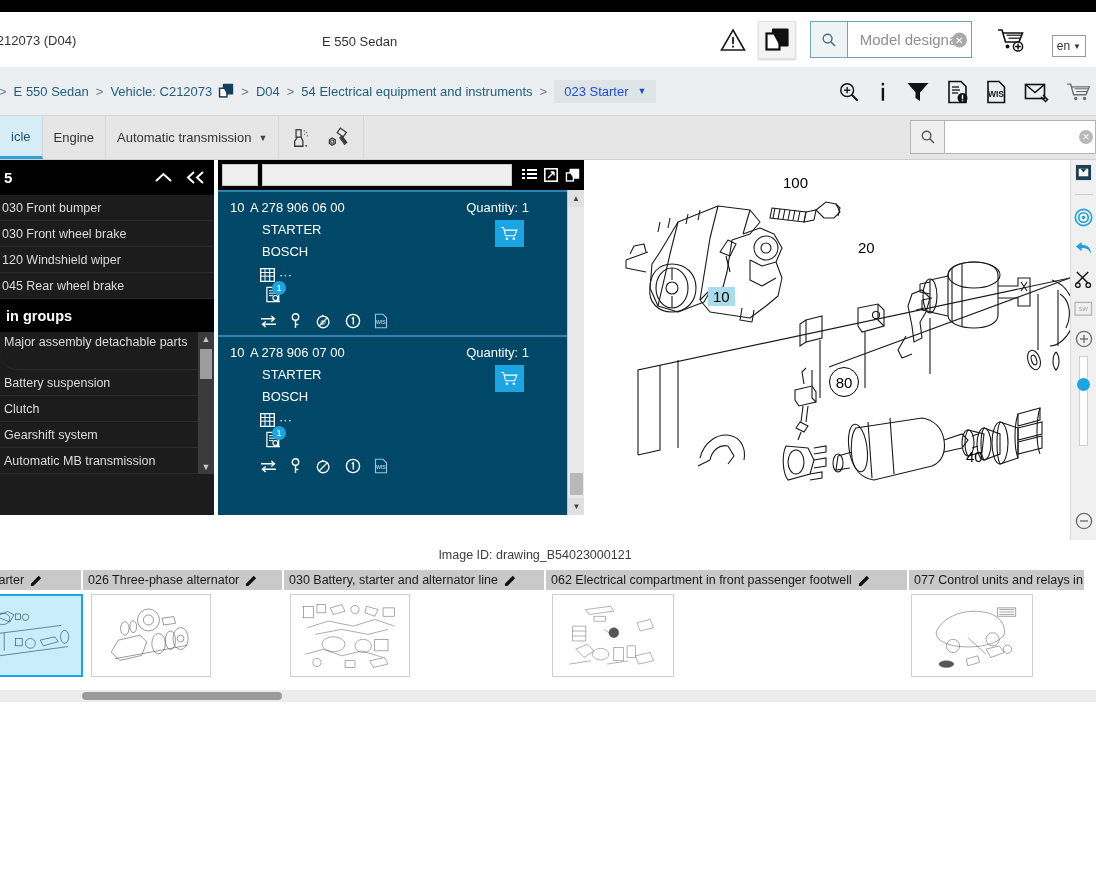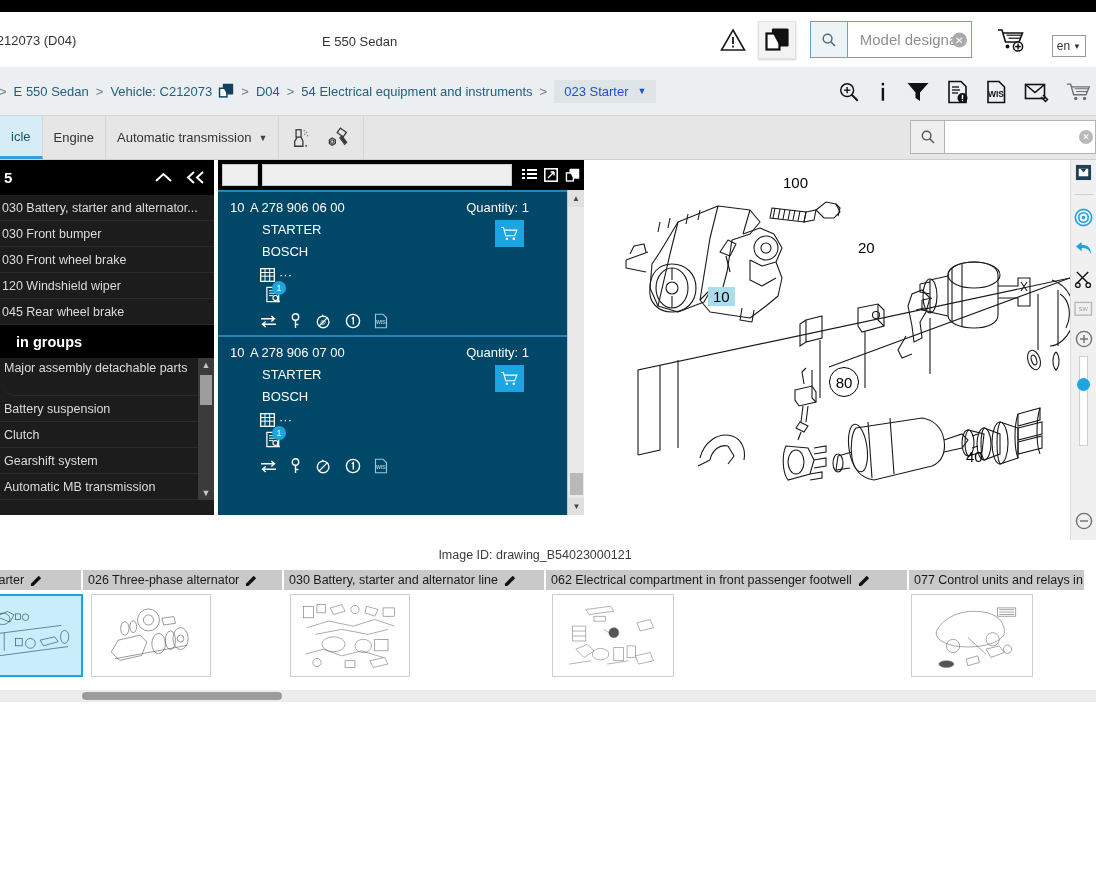--- a/index.html
+++ b/index.html
@@ -124,21 +124,21 @@
     position:relative;
   }
   .tree-head .hd-icons{position:absolute;right:8px;top:0;height:35px;display:flex;
     align-items:center;gap:12px;}
   .tree-item{
     height:26px; display:flex; align-items:center; padding-left:2px;
     font-size:12.5px; color:#dcdcdc; border-bottom:1px solid #2b2b2b;
     white-space:nowrap; overflow:hidden;
   }
   .tree-sub-head{
-    height:33px;background:#000;display:flex;align-items:center;padding-left:16px;
+    height:33px;background:#000;display:flex;align-items:center;padding-left:6px;
     font-size:14.5px;font-weight:bold;color:#fff;
   }
   .tree-scrollbox{position:relative;}
   .tree-item2{
     height:26px;display:flex;align-items:center;padding-left:4px;font-size:12.5px;
     color:#dcdcdc;border-bottom:1px solid #2b2b2b;white-space:nowrap;overflow:hidden;
   }
   .tree-item2.tall{height:38px;align-items:flex-start;padding-top:2px;line-height:17px;white-space:normal;border-radius:17px;}
   .tree-scroll{
     position:absolute;right:0;top:0;width:16px;height:142px;background:#3b3b3b;
@@ -434,23 +434,20 @@
           </span>
           <span>
             <svg width="21" height="15" viewBox="0 0 21 15">
               <path d="M9 2 L3 7.5 L9 13" fill="none" stroke="#fff" stroke-width="2"></path>
               <path d="M18 2 L12 7.5 L18 13" fill="none" stroke="#fff" stroke-width="2"></path>
             </svg>
           </span>
         </span>
       </div>
 
-      <div class="tree-item">
-          <span>030 Battery, starter and alternator...</span>
-        </div>
       <div class="tree-item">
           <span>030 Front bumper</span>
         </div>
       <div class="tree-item">
           <span>030 Front wheel brake</span>
         </div>
       <div class="tree-item">
           <span>120 Windshield wiper</span>
         </div>
       <div class="tree-item">

